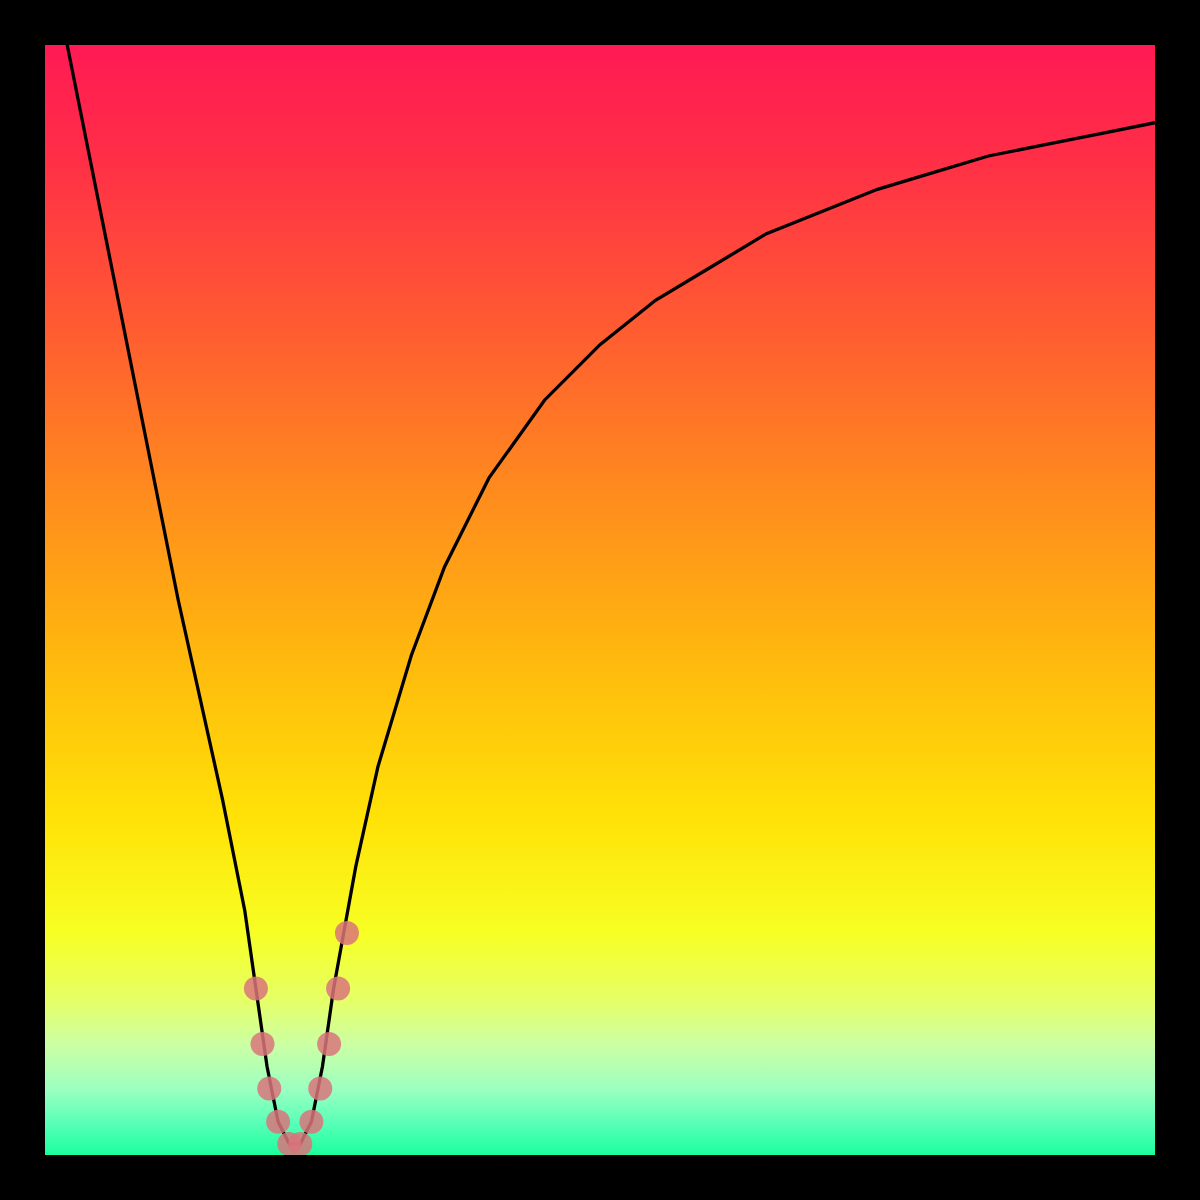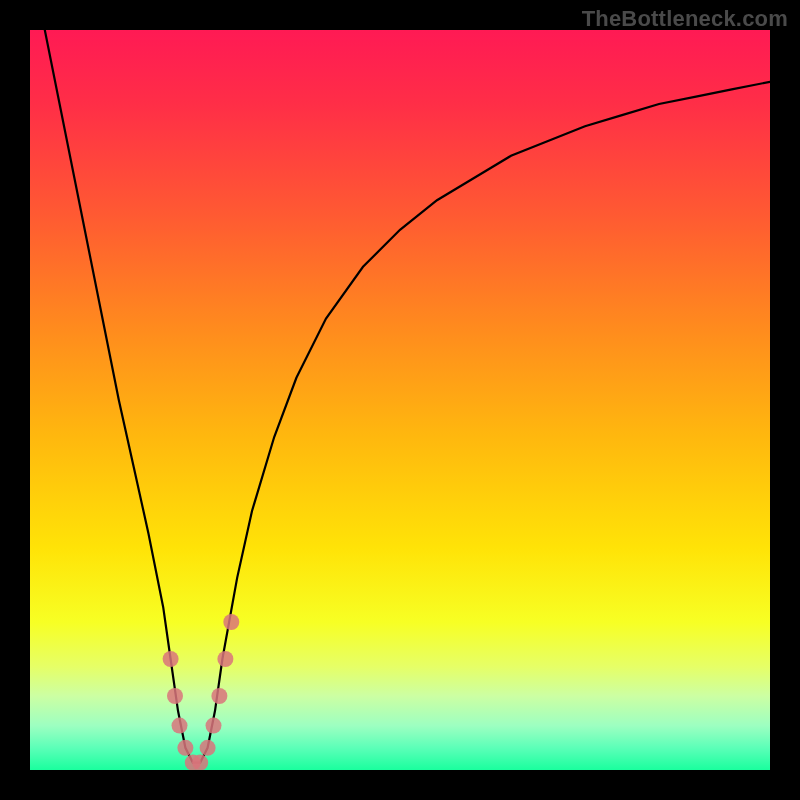--- a/index.html
+++ b/index.html
@@ -72,14 +72,13 @@
           <circle cx="170.2" cy="732.6" r="8" fill="#d9747b" fill-opacity="0.85"></circle>
           <circle cx="177.6" cy="717.8" r="8" fill="#d9747b" fill-opacity="0.85"></circle>
           <circle cx="183.5" cy="695.6" r="8" fill="#d9747b" fill-opacity="0.85"></circle>
           <circle cx="189.4" cy="666.0" r="8" fill="#d9747b" fill-opacity="0.85"></circle>
           <circle cx="195.4" cy="629.0" r="8" fill="#d9747b" fill-opacity="0.85"></circle>
           <circle cx="201.3" cy="592.0" r="8" fill="#d9747b" fill-opacity="0.85"></circle>
         </g>
     </svg>
   </div>
 
-  <div class="watermark">TheBottleneck.com</div>
 </div>
 
 </body></html>

